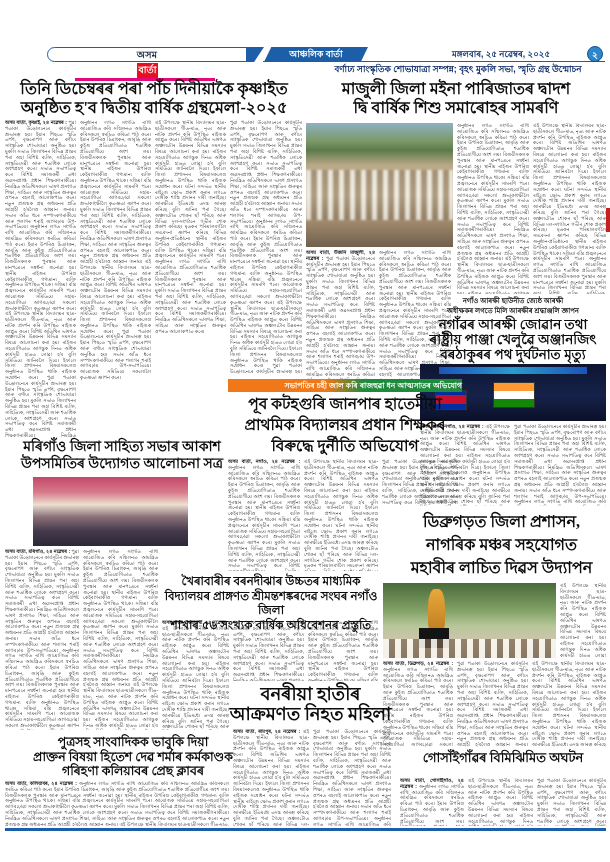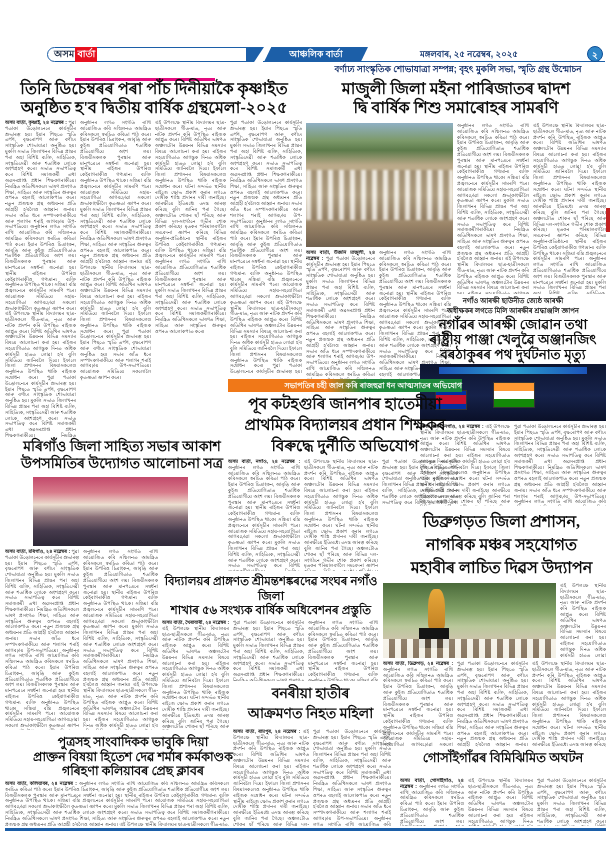--- a/index.html
+++ b/index.html
@@ -7,21 +7,21 @@
         font-family:"Liberation Sans","DejaVu Sans",sans-serif;color:#1a1a1a;}
   .abs{position:absolute;}
   
   .mast-pill{display:flex;align-items:center;background:#fff;border:1.6px solid #1c5fa8;
              border-radius:9px 0 0 9px;padding:0 6px;height:15px;box-sizing:border-box;}
   .mast-black{font-weight:bold;font-size:9.5px;color:#10203a;letter-spacing:.2px;}
   .mast-red{font-weight:bold;font-size:9.5px;color:#fff;background:#e8101f;padding:0 2px;margin-left:1px;}
   .mast-wedge{background:#1c5fa8;clip-path:polygon(0 0,100% 0,45% 100%,0 100%);}
   .section-box{background:#1c5fa8;color:#fff;font-weight:bold;font-size:9px;text-align:center;
                line-height:15px;clip-path:polygon(7% 0,100% 0,93% 100%,0 100%);}
-  .date-txt{font-weight:bold;font-size:8.6px;color:#12356f;text-align:left;line-height:15px;}
+  .date-txt{font-weight:bold;font-size:8.6px;color:#12356f;text-align:center;line-height:15px;}
   .page-badge{width:16px;height:16px;border-radius:50%;background:#2f86c8;border:1.6px solid #0f4f96;
               color:#fff;font-weight:bold;font-size:9px;text-align:center;line-height:16px;box-sizing:border-box;}
   .blue-underline{background:#1c5fa8;height:1.6px;}
   
   .kick-pink{background:#ec1a8e;color:#fff;font-weight:bold;font-size:8.2px;text-align:center;line-height:13px;}
   .kick-navy{color:#0d2a66;font-weight:bold;font-size:8.8px;text-align:center;line-height:12px;}
   .pink-bar{background:#e5097f;}
   .kick-duo{color:#fff;font-weight:bold;font-size:7.6px;text-align:center;line-height:13px;
             background:linear-gradient(90deg,#f07818 0%,#f07818 42%,#1d8a3c 58%,#1d8a3c 100%);}
   .kick-small{color:#101010;font-weight:bold;font-size:6.9px;text-align:center;line-height:10px;}
@@ -52,21 +52,21 @@
      background:repeating-linear-gradient(90deg,rgba(250,248,240,.9) 0 6px,rgba(120,100,80,.7) 6px 12px);filter:blur(.7px);}
   .red-sliver{background:#c42222;}
   .rule-blue{background:#1c5fa8;}
 </style>
 </head>
 <body>
 
 <div class="page">
 
   <div class="abs blue-underline" style="left:263px;top:60.5px;width:342px;"></div>
-  <div class="abs mast-pill" style="left:47px;top:47px;width:200px;">
+  <div class="abs mast-pill" style="left:47px;top:47px;width:200px;flex-direction:column;">
     <span class="mast-black">অসম</span>
     <span class="mast-red">বাৰ্তা</span>
   </div>
   <div class="abs mast-wedge" style="left:246px;top:47px;width:18px;height:15px;"></div>
   <div class="abs section-box" style="left:264px;top:47px;width:104px;height:15px;">আঞ্চলিক বাৰ্তা</div>
   <div class="abs date-txt" style="left:420px;top:47px;width:162px;">মঙ্গলবাৰ, ২৫ নৱেম্বৰ, ২০২৫</div>
   <div class="abs page-badge" style="left:587px;top:46px;">২</div>
 
   <div class="abs pink-bar" style="left:75px;top:77.5px;width:140px;height:3.5px;"></div>
   <div class="abs kick-navy" style="left:310px;top:63px;width:296px;">বৰ্ণাঢ্য সাংস্কৃতিক শোভাযাত্ৰা সম্পন্ন; বৃহৎ মুকলি সভা, স্মৃতি গ্ৰন্থ উন্মোচন</div>
@@ -137,20 +137,21 @@
     <div>উপসমিতিৰ উদ্যোগত আলোচনা সত্ৰ</div>
   </div>
   <div class="abs photo ph-morigaon" style="left:33px;top:477px;width:155px;height:69px;"></div>
   <div class="abs bcol" style="left:5px;top:549px;width:74px;height:181px;">
     <span class="dl">অসম বাৰ্তা, মৰিগাঁও, ২৪ নৱেম্বৰ :</span>
     <span>পুৱা পতাকা উত্তোলনেৰে কাৰ্যসূচীৰ শুভাৰম্ভ হয়। ইয়াৰ পিছতে স্মৃতি তৰ্পণ, বৃক্ষৰোপণ আৰু বৰ্ণাঢ্য সাংস্কৃতিক শোভাযাত্ৰা অনুষ্ঠিত হয়। মুকলি সভাত জিলাখনৰ বিভিন্ন প্ৰান্তৰ পৰা অহা বিশিষ্ট ব্যক্তি, সাহিত্যিক, সংস্কৃতিসেৱী আৰু শতাধিক লোকে অংশগ্ৰহণ কৰে। সভাত সভাপতিত্ব কৰে বিশিষ্ট সমাজকৰ্মী তথা অৱসৰপ্ৰাপ্ত প্ৰধান শিক্ষকগৰাকীয়ে। নিমন্ত্ৰিত অতিথিসকলে ভাষণ প্ৰসংগত শিক্ষা, সাহিত্য আৰু সংস্কৃতিৰ গুৰুত্বৰ ওপৰত বহলাই আলোকপাত কৰে। নতুন প্ৰজন্মক গ্ৰন্থ অধ্যয়নৰ প্ৰতি আগ্ৰহী হ'বলৈও আহ্বান জনায়। সভাৰ আঁত ধৰে সম্পাদকগৰাকীয়ে আৰু শলাগৰ শৰাই আগবঢ়ায় উপ-সভাপতিয়ে। অনুষ্ঠানৰ লগত সংগতি ৰাখি আয়োজিত কবি সন্মিলনত আমন্ত্ৰিত কবিসকলে স্বৰচিত কবিতা পাঠ কৰে। ইয়াৰ উপৰিও চিত্ৰাংকন, আবৃত্তি আৰু কুইজ প্ৰতিযোগিতাত শতাধিক প্ৰতিযোগীয়ে অংশ লয়। বিজয়ীসকলক পুৰস্কাৰ আৰু মানপত্ৰেৰে সম্বৰ্ধনা জনোৱা হয়। স্থানীয় ৰাইজৰ উপৰিও কেইবাগৰাকীও গণ্যমান্য ব্যক্তি অনুষ্ঠানত উপস্থিত থাকে। সন্ধিয়া বন্তি প্ৰজ্বলনেৰে কাৰ্যসূচীৰ সামৰণি পৰে। আয়োজক সমিতিয়ে সহায়-সহযোগিতা আগবঢ়োৱা সকলো শুভাকাংক্ষীলৈ কৃতজ্ঞতা জ্ঞাপন কৰে। এই উপলক্ষে স্থানীয় বিদ্যালয়ৰ ছাত্ৰ-ছাত্ৰীসকলে গীত-মাত, নৃত্য আৰু নাটক প্ৰদৰ্শন কৰি উপস্থিত ৰাইজক আপ্লুত কৰে। বিশিষ্ট অতিথিৰ ভাষণত অঞ্চলটোৰ উন্নয়নৰ বিভিন্ন সমস্যাৰ বিষয়ে আলোচনা কৰা হয়। ৰাইজৰ সহযোগিতাত আগন্তুক দিনত অধিক কাৰ্যসূচী হাতত লোৱা হ'ব বুলি সমিতিয়ে জানিবলৈ দিয়ে। ইফালে জিলা প্ৰশাসনৰ বিষয়াসকলেও অনুষ্ঠানত উপস্থিত থাকি ৰাইজক সম্বোধন কৰে। পুৱা পতাকা উত্তোলনেৰে কাৰ্যসূচীৰ শুভাৰম্ভ হয়। ইয়াৰ পিছতে স্মৃতি তৰ্পণ, বৃক্ষৰোপণ আৰু বৰ্ণাঢ্য সাংস্কৃতিক শোভাযাত্ৰা অনুষ্ঠিত হয়। মুকলি সভাত জিলাখনৰ বিভিন্ন প্ৰান্তৰ পৰা অহা বিশিষ্ট ব্যক্তি, সাহিত্যিক, সংস্কৃতিসেৱী আৰু শতাধিক লোকে অংশগ্ৰহণ কৰে। সভাত সভাপতিত্ব কৰে বিশিষ্ট সমাজকৰ্মী তথা অৱসৰপ্ৰাপ্ত প্ৰধান শিক্ষকগৰাকীয়ে। নিমন্ত্ৰিত অতিথিসকলে ভাষণ প্ৰসংগত শিক্ষা, সাহিত্য আৰু সংস্কৃতিৰ গুৰুত্বৰ ওপৰত বহলাই আলোকপাত কৰে। সভাৰ আঁত ধৰে সম্পাদকগৰাকীয়ে।</span>
   </div>
   <div class="abs bcol" style="left:83px;top:549px;width:75px;height:181px;"><span>অনুষ্ঠানৰ লগত সংগতি ৰাখি আয়োজিত কবি সন্মিলনত আমন্ত্ৰিত কবিসকলে স্বৰচিত কবিতা পাঠ কৰে। ইয়াৰ উপৰিও চিত্ৰাংকন, আবৃত্তি আৰু কুইজ প্ৰতিযোগিতাত শতাধিক প্ৰতিযোগীয়ে অংশ লয়। বিজয়ীসকলক পুৰস্কাৰ আৰু মানপত্ৰেৰে সম্বৰ্ধনা জনোৱা হয়। স্থানীয় ৰাইজৰ উপৰিও কেইবাগৰাকীও গণ্যমান্য ব্যক্তি অনুষ্ঠানত উপস্থিত থাকে। সন্ধিয়া বন্তি প্ৰজ্বলনেৰে কাৰ্যসূচীৰ সামৰণি পৰে। আয়োজক সমিতিয়ে সহায়-সহযোগিতা আগবঢ়োৱা সকলো শুভাকাংক্ষীলৈ কৃতজ্ঞতা জ্ঞাপন কৰে। মুকলি সভাত জিলাখনৰ বিভিন্ন প্ৰান্তৰ পৰা অহা বিশিষ্ট ব্যক্তি, সাহিত্যিক, সংস্কৃতিসেৱী আৰু শতাধিক লোকে অংশগ্ৰহণ কৰে। সভাত সভাপতিত্ব কৰে বিশিষ্ট সমাজকৰ্মীগৰাকীয়ে। নিমন্ত্ৰিত অতিথিসকলে ভাষণ প্ৰসংগত শিক্ষা, সাহিত্য আৰু সংস্কৃতিৰ গুৰুত্বৰ ওপৰত বহলাই আলোকপাত কৰে। নতুন প্ৰজন্মক গ্ৰন্থ অধ্যয়নৰ প্ৰতি আগ্ৰহী হ'বলৈও আহ্বান জনায়। এই উপলক্ষে স্থানীয় বিদ্যালয়ৰ ছাত্ৰ-ছাত্ৰীসকলে গীত-মাত, নৃত্য আৰু নাটক প্ৰদৰ্শন কৰি উপস্থিত ৰাইজক আপ্লুত কৰে। বিশিষ্ট অতিথিৰ ভাষণত অঞ্চলটোৰ উন্নয়নৰ বিভিন্ন সমস্যাৰ বিষয়ে আলোচনা কৰা হয়। ৰাইজৰ সহযোগিতাত আগন্তুক দিনত অধিক কাৰ্যসূচী হাতত লোৱা হ'ব বুলি সমিতিয়ে জানিবলৈ দিয়ে। ইফালে জিলা প্ৰশাসনৰ বিষয়াসকলেও অনুষ্ঠানত উপস্থিত থাকি ৰাইজক সম্বোধন কৰে। পুৱা পতাকা উত্তোলনেৰে কাৰ্যসূচীৰ শুভাৰম্ভ হয়। ইয়াৰ পিছতে স্মৃতি তৰ্পণ, বৃক্ষৰোপণ আৰু বৰ্ণাঢ্য সাংস্কৃতিক শোভাযাত্ৰা অনুষ্ঠিত হয়। সভাৰ আঁত ধৰে সম্পাদকগৰাকীয়ে আৰু শলাগৰ শৰাই আগবঢ়ায় উপ-সভাপতিয়ে। আয়োজক সমিতিয়ে সকলোলৈ কৃতজ্ঞতা জ্ঞাপন কৰে।</span></div>
 
   <div class="abs hl" style="left:162px;top:574px;width:218px;font-size:11.8px;line-height:14.6px;">
+    <div>খৈৰাবাৰীৰ বৰনদীঝাৰ উচ্চতৰ মাধ্যমিক</div>
     <div>বিদ্যালয়ৰ প্ৰাঙ্গণত শ্ৰীমন্তশঙ্কৰদেৱ সংঘৰ নগাঁও জিলা</div>
     <div>শাখাৰ ৫৬ সংখ্যক বাৰ্ষিক অধিবেশনৰ প্ৰস্তুতি</div>
   </div>
   <div class="abs bcol" style="left:162px;top:620px;width:67px;height:110px;">
     <span class="dl">অসম বাৰ্তা, খৈৰাবাৰী, ২৪ নৱেম্বৰ :</span>
     <span>এই উপলক্ষে স্থানীয় বিদ্যালয়ৰ ছাত্ৰ-ছাত্ৰীসকলে গীত-মাত, নৃত্য আৰু নাটক প্ৰদৰ্শন কৰি উপস্থিত ৰাইজক আপ্লুত কৰে। বিশিষ্ট অতিথিৰ ভাষণত অঞ্চলটোৰ উন্নয়নৰ বিভিন্ন সমস্যাৰ বিষয়ে আলোচনা কৰা হয়। ৰাইজৰ সহযোগিতাত আগন্তুক দিনত অধিক কাৰ্যসূচী হাতত লোৱা হ'ব বুলি সমিতিয়ে জানিবলৈ দিয়ে। ইফালে জিলা প্ৰশাসনৰ বিষয়াসকলেও অনুষ্ঠানত উপস্থিত থাকি ৰাইজক সম্বোধন কৰে। ঘটনা সন্দৰ্ভত স্থানীয় ৰাইজে ক্ষোভ প্ৰকাশ কৰাৰ লগতে দোষীক শাস্তি প্ৰদানৰ দাবী জনাইছে। আৰক্ষীয়ে ইতিমধ্যে তদন্ত আৰম্ভ কৰিছে বুলি জানিব পৰা গৈছে। অঞ্চলটোত শোকৰ ছাঁ পৰিছে আৰু বিভিন্ন দল-সংগঠনে গভীৰ শোক প্ৰকাশ কৰিছে। মৃতকৰ পৰিয়ালবৰ্গলৈ সমবেদনা জ্ঞাপন কৰিছে বিভিন্ন অনুষ্ঠান-প্ৰতিষ্ঠানে। স্থানীয় ৰাইজৰ উপৰিও কেইবাগৰাকীও গণ্যমান্য ব্যক্তি উপস্থিত থাকে। সন্ধিয়া বন্তি প্ৰজ্বলনেৰে কাৰ্যসূচীৰ সামৰণি পৰে। অনুষ্ঠানৰ লগত সংগতি ৰাখি আয়োজিত প্ৰতিযোগিতাত শতাধিক প্ৰতিযোগীয়ে অংশ লয়। বিজয়ীসকলক পুৰস্কাৰ আৰু মানপত্ৰেৰে সম্বৰ্ধনা জনোৱা হয়। মুকলি সভাত জিলাখনৰ বিভিন্ন প্ৰান্তৰ পৰা অহা বিশিষ্ট ব্যক্তি, সাহিত্যিক, সংস্কৃতিসেৱী আৰু শতাধিক লোকে অংশগ্ৰহণ কৰে। সভাত সভাপতিত্ব কৰে বিশিষ্ট সমাজকৰ্মীগৰাকীয়ে। নিমন্ত্ৰিত অতিথিসকলে ভাষণত শিক্ষা, সাহিত্য আৰু সংস্কৃতিৰ গুৰুত্বৰ ওপৰত আলোকপাত কৰে।</span>
   </div>
   <div class="abs bcol" style="left:233px;top:620px;width:71px;height:61px;"><span>পুৱা পতাকা উত্তোলনেৰে কাৰ্যসূচীৰ শুভাৰম্ভ হয়। ইয়াৰ পিছতে স্মৃতি তৰ্পণ, বৃক্ষৰোপণ আৰু বৰ্ণাঢ্য সাংস্কৃতিক শোভাযাত্ৰা অনুষ্ঠিত হয়। মুকলি সভাত জিলাখনৰ বিভিন্ন প্ৰান্তৰ পৰা অহা বিশিষ্ট ব্যক্তি, সাহিত্যিক, সংস্কৃতিসেৱী আৰু শতাধিক লোকে অংশগ্ৰহণ কৰে। সভাত সভাপতিত্ব কৰে বিশিষ্ট সমাজকৰ্মী তথা অৱসৰপ্ৰাপ্ত প্ৰধান শিক্ষকগৰাকীয়ে। নিমন্ত্ৰিত অতিথিসকলে ভাষণ প্ৰসংগত শিক্ষা, সাহিত্য আৰু সংস্কৃতিৰ গুৰুত্বৰ ওপৰত বহলাই আলোকপাত কৰে। নতুন প্ৰজন্মক গ্ৰন্থ অধ্যয়নৰ প্ৰতি আগ্ৰহী হ'বলৈও আহ্বান জনায়। সভাৰ আঁত ধৰে সম্পাদকগৰাকীয়ে আৰু শলাগৰ শৰাই আগবঢ়ায় উপ-সভাপতিয়ে। অনুষ্ঠানৰ লগত সংগতি ৰাখি আয়োজিত কবি সন্মিলনত আমন্ত্ৰিত কবিসকলে স্বৰচিত কবিতা পাঠ কৰে। ইয়াৰ উপৰিও চিত্ৰাংকন, আবৃত্তি আৰু কুইজ প্ৰতিযোগিতাত শতাধিক প্ৰতিযোগীয়ে অংশ লয়। বিজয়ীসকলক পুৰস্কাৰ আৰু মানপত্ৰেৰে সম্বৰ্ধনা জনোৱা হয়। স্থানীয় ৰাইজৰ উপৰিও কেইবাগৰাকীও গণ্যমান্য ব্যক্তি অনুষ্ঠানত উপস্থিত থাকে। সন্ধিয়া বন্তি প্ৰজ্বলনেৰে কাৰ্যসূচীৰ সামৰণি পৰে। আয়োজক সমিতিয়ে সহায়-সহযোগিতা আগবঢ়োৱা সকলো শুভাকাংক্ষীলৈ কৃতজ্ঞতা জ্ঞাপন কৰে। এই উপলক্ষে স্থানীয় বিদ্যালয়ৰ ছাত্ৰ-ছাত্ৰীসকলে গীত-মাত, নৃত্য আৰু নাটক প্ৰদৰ্শন কৰি উপস্থিত ৰাইজক আপ্লুত কৰে। বিশিষ্ট অতিথিৰ ভাষণত অঞ্চলটোৰ উন্নয়নৰ বিভিন্ন সমস্যাৰ বিষয়ে আলোচনা কৰা হয়। ৰাইজৰ সহযোগিতাত আগন্তুক দিনত অধিক কাৰ্যসূচী হাতত লোৱা হ'ব বুলি সমিতিয়ে জানিবলৈ দিয়ে। ইফালে জিলা প্ৰশাসনৰ বিষয়াসকলেও অনুষ্ঠানত উপস্থিত থাকি ৰাইজক সম্বোধন কৰে। পুৱা পতাকা উত্তোলনেৰে কাৰ্যসূচীৰ শুভাৰম্ভ হয়। ইয়াৰ পিছতে স্মৃতি তৰ্পণ, বৃক্ষৰোপণ আৰু বৰ্ণাঢ্য সাংস্কৃতিক শোভাযাত্ৰা অনুষ্ঠিত হয়। মুকলি সভাত জিলাখনৰ বিভিন্ন প্ৰান্তৰ পৰা অহা বিশিষ্ট ব্যক্তি, সাহিত্যিক, সংস্কৃতিসেৱী আৰু শতাধিক লোকে অংশগ্ৰহণ কৰে। সভাত সভাপতিত্ব কৰে বিশিষ্ট সমাজকৰ্মী তথা অৱসৰপ্ৰাপ্ত প্ৰধান শিক্ষকগৰাকীয়ে। নিমন্ত্ৰিত অতিথিসকলে ভাষণ প্ৰসংগত শিক্ষা, সাহিত্য আৰু সংস্কৃতিৰ গুৰুত্বৰ ওপৰত বহলাই আলোকপাত কৰে। সভাৰ আঁত ধৰে সম্পাদকগৰাকীয়ে।</span></div>
   <div class="abs bcol" style="left:308px;top:620px;width:70px;height:61px;"><span>অনুষ্ঠানৰ লগত সংগতি ৰাখি আয়োজিত কবি সন্মিলনত আমন্ত্ৰিত কবিসকলে স্বৰচিত কবিতা পাঠ কৰে। ইয়াৰ উপৰিও চিত্ৰাংকন, আবৃত্তি আৰু কুইজ প্ৰতিযোগিতাত শতাধিক প্ৰতিযোগীয়ে অংশ লয়। বিজয়ীসকলক পুৰস্কাৰ আৰু মানপত্ৰেৰে সম্বৰ্ধনা জনোৱা হয়। স্থানীয় ৰাইজৰ উপৰিও কেইবাগৰাকীও গণ্যমান্য ব্যক্তি অনুষ্ঠানত উপস্থিত থাকে। সন্ধিয়া বন্তি প্ৰজ্বলনেৰে কাৰ্যসূচীৰ সামৰণি পৰে। আয়োজক সমিতিয়ে সহায়-সহযোগিতা আগবঢ়োৱা সকলো শুভাকাংক্ষীলৈ কৃতজ্ঞতা জ্ঞাপন কৰে। মুকলি সভাত জিলাখনৰ বিভিন্ন প্ৰান্তৰ পৰা অহা বিশিষ্ট ব্যক্তি, সাহিত্যিক, সংস্কৃতিসেৱী আৰু শতাধিক লোকে অংশগ্ৰহণ কৰে। সভাত সভাপতিত্ব কৰে বিশিষ্ট সমাজকৰ্মীগৰাকীয়ে। নিমন্ত্ৰিত অতিথিসকলে ভাষণ প্ৰসংগত শিক্ষা, সাহিত্য আৰু সংস্কৃতিৰ গুৰুত্বৰ ওপৰত বহলাই আলোকপাত কৰে। নতুন প্ৰজন্মক গ্ৰন্থ অধ্যয়নৰ প্ৰতি আগ্ৰহী হ'বলৈও আহ্বান জনায়। এই উপলক্ষে স্থানীয় বিদ্যালয়ৰ ছাত্ৰ-ছাত্ৰীসকলে গীত-মাত, নৃত্য আৰু নাটক প্ৰদৰ্শন কৰি উপস্থিত ৰাইজক আপ্লুত কৰে। বিশিষ্ট অতিথিৰ ভাষণত অঞ্চলটোৰ উন্নয়নৰ বিভিন্ন সমস্যাৰ বিষয়ে আলোচনা কৰা হয়। ৰাইজৰ সহযোগিতাত আগন্তুক দিনত অধিক কাৰ্যসূচী হাতত লোৱা হ'ব বুলি সমিতিয়ে জানিবলৈ দিয়ে। ইফালে জিলা প্ৰশাসনৰ বিষয়াসকলেও অনুষ্ঠানত উপস্থিত থাকি ৰাইজক সম্বোধন কৰে। পুৱা পতাকা উত্তোলনেৰে কাৰ্যসূচীৰ শুভাৰম্ভ হয়। ইয়াৰ পিছতে স্মৃতি তৰ্পণ, বৃক্ষৰোপণ আৰু বৰ্ণাঢ্য সাংস্কৃতিক শোভাযাত্ৰা অনুষ্ঠিত হয়। সভাৰ আঁত ধৰে সম্পাদকগৰাকীয়ে আৰু শলাগৰ শৰাই আগবঢ়ায় উপ-সভাপতিয়ে। আয়োজক সমিতিয়ে সকলোলৈ কৃতজ্ঞতা জ্ঞাপন কৰে।</span></div>
 
@@ -165,21 +166,21 @@
     <div class="people"></div>
   </div>
   <div class="abs bcol" style="left:560px;top:583px;width:46px;height:74px;"><span>এই উপলক্ষে স্থানীয় বিদ্যালয়ৰ ছাত্ৰ-ছাত্ৰীসকলে গীত-মাত, নৃত্য আৰু নাটক প্ৰদৰ্শন কৰি উপস্থিত ৰাইজক আপ্লুত কৰে। বিশিষ্ট অতিথিৰ ভাষণত অঞ্চলটোৰ উন্নয়নৰ বিভিন্ন সমস্যাৰ বিষয়ে আলোচনা কৰা হয়। ৰাইজৰ সহযোগিতাত আগন্তুক দিনত অধিক কাৰ্যসূচী হাতত লোৱা হ'ব বুলি সমিতিয়ে জানিবলৈ দিয়ে। ইফালে জিলা প্ৰশাসনৰ বিষয়াসকলেও অনুষ্ঠানত উপস্থিত থাকি ৰাইজক সম্বোধন কৰে। ঘটনা সন্দৰ্ভত স্থানীয় ৰাইজে ক্ষোভ প্ৰকাশ কৰাৰ লগতে দোষীক শাস্তি প্ৰদানৰ দাবী জনাইছে। আৰক্ষীয়ে ইতিমধ্যে তদন্ত আৰম্ভ কৰিছে বুলি জানিব পৰা গৈছে। অঞ্চলটোত শোকৰ ছাঁ পৰিছে আৰু বিভিন্ন দল-সংগঠনে গভীৰ শোক প্ৰকাশ কৰিছে। মৃতকৰ পৰিয়ালবৰ্গলৈ সমবেদনা জ্ঞাপন কৰিছে বিভিন্ন অনুষ্ঠান-প্ৰতিষ্ঠানে। স্থানীয় ৰাইজৰ উপৰিও কেইবাগৰাকীও গণ্যমান্য ব্যক্তি উপস্থিত থাকে। সন্ধিয়া বন্তি প্ৰজ্বলনেৰে কাৰ্যসূচীৰ সামৰণি পৰে। অনুষ্ঠানৰ লগত সংগতি ৰাখি আয়োজিত প্ৰতিযোগিতাত শতাধিক প্ৰতিযোগীয়ে অংশ লয়। বিজয়ীসকলক পুৰস্কাৰ আৰু মানপত্ৰেৰে সম্বৰ্ধনা জনোৱা হয়। মুকলি সভাত জিলাখনৰ বিভিন্ন প্ৰান্তৰ পৰা অহা বিশিষ্ট ব্যক্তি, সাহিত্যিক, সংস্কৃতিসেৱী আৰু শতাধিক লোকে অংশগ্ৰহণ কৰে। সভাত সভাপতিত্ব কৰে বিশিষ্ট সমাজকৰ্মীগৰাকীয়ে। নিমন্ত্ৰিত অতিথিসকলে ভাষণত শিক্ষা, সাহিত্য আৰু সংস্কৃতিৰ গুৰুত্বৰ ওপৰত আলোকপাত কৰে।</span></div>
   <div class="abs bcol" style="left:383px;top:661px;width:70px;height:86px;">
     <span class="dl">অসম বাৰ্তা, ডিব্ৰুগড়, ২৪ নৱেম্বৰ :</span>
     <span>অনুষ্ঠানৰ লগত সংগতি ৰাখি আয়োজিত কবি সন্মিলনত আমন্ত্ৰিত কবিসকলে স্বৰচিত কবিতা পাঠ কৰে। ইয়াৰ উপৰিও চিত্ৰাংকন, আবৃত্তি আৰু কুইজ প্ৰতিযোগিতাত শতাধিক প্ৰতিযোগীয়ে অংশ লয়। বিজয়ীসকলক পুৰস্কাৰ আৰু মানপত্ৰেৰে সম্বৰ্ধনা জনোৱা হয়। স্থানীয় ৰাইজৰ উপৰিও কেইবাগৰাকীও গণ্যমান্য ব্যক্তি অনুষ্ঠানত উপস্থিত থাকে। সন্ধিয়া বন্তি প্ৰজ্বলনেৰে কাৰ্যসূচীৰ সামৰণি পৰে। আয়োজক সমিতিয়ে সহায়-সহযোগিতা আগবঢ়োৱা সকলো শুভাকাংক্ষীলৈ কৃতজ্ঞতা জ্ঞাপন কৰে। মুকলি সভাত জিলাখনৰ বিভিন্ন প্ৰান্তৰ পৰা অহা বিশিষ্ট ব্যক্তি, সাহিত্যিক, সংস্কৃতিসেৱী আৰু শতাধিক লোকে অংশগ্ৰহণ কৰে। সভাত সভাপতিত্ব কৰে বিশিষ্ট সমাজকৰ্মীগৰাকীয়ে। নিমন্ত্ৰিত অতিথিসকলে ভাষণ প্ৰসংগত শিক্ষা, সাহিত্য আৰু সংস্কৃতিৰ গুৰুত্বৰ ওপৰত বহলাই আলোকপাত কৰে। নতুন প্ৰজন্মক গ্ৰন্থ অধ্যয়নৰ প্ৰতি আগ্ৰহী হ'বলৈও আহ্বান জনায়। এই উপলক্ষে স্থানীয় বিদ্যালয়ৰ ছাত্ৰ-ছাত্ৰীসকলে গীত-মাত, নৃত্য আৰু নাটক প্ৰদৰ্শন কৰি উপস্থিত ৰাইজক আপ্লুত কৰে। বিশিষ্ট অতিথিৰ ভাষণত অঞ্চলটোৰ উন্নয়নৰ বিভিন্ন সমস্যাৰ বিষয়ে আলোচনা কৰা হয়। ৰাইজৰ সহযোগিতাত আগন্তুক দিনত অধিক কাৰ্যসূচী হাতত লোৱা হ'ব বুলি সমিতিয়ে জানিবলৈ দিয়ে। ইফালে জিলা প্ৰশাসনৰ বিষয়াসকলেও অনুষ্ঠানত উপস্থিত থাকি ৰাইজক সম্বোধন কৰে। পুৱা পতাকা উত্তোলনেৰে কাৰ্যসূচীৰ শুভাৰম্ভ হয়। ইয়াৰ পিছতে স্মৃতি তৰ্পণ, বৃক্ষৰোপণ আৰু বৰ্ণাঢ্য সাংস্কৃতিক শোভাযাত্ৰা অনুষ্ঠিত হয়। সভাৰ আঁত ধৰে সম্পাদকগৰাকীয়ে আৰু শলাগৰ শৰাই আগবঢ়ায় উপ-সভাপতিয়ে। আয়োজক সমিতিয়ে সকলোলৈ কৃতজ্ঞতা জ্ঞাপন কৰে।</span>
   </div>
   <div class="abs bcol" style="left:457px;top:661px;width:71px;height:86px;"><span>পুৱা পতাকা উত্তোলনেৰে কাৰ্যসূচীৰ শুভাৰম্ভ হয়। ইয়াৰ পিছতে স্মৃতি তৰ্পণ, বৃক্ষৰোপণ আৰু বৰ্ণাঢ্য সাংস্কৃতিক শোভাযাত্ৰা অনুষ্ঠিত হয়। মুকলি সভাত জিলাখনৰ বিভিন্ন প্ৰান্তৰ পৰা অহা বিশিষ্ট ব্যক্তি, সাহিত্যিক, সংস্কৃতিসেৱী আৰু শতাধিক লোকে অংশগ্ৰহণ কৰে। সভাত সভাপতিত্ব কৰে বিশিষ্ট সমাজকৰ্মী তথা অৱসৰপ্ৰাপ্ত প্ৰধান শিক্ষকগৰাকীয়ে। নিমন্ত্ৰিত অতিথিসকলে ভাষণ প্ৰসংগত শিক্ষা, সাহিত্য আৰু সংস্কৃতিৰ গুৰুত্বৰ ওপৰত বহলাই আলোকপাত কৰে। নতুন প্ৰজন্মক গ্ৰন্থ অধ্যয়নৰ প্ৰতি আগ্ৰহী হ'বলৈও আহ্বান জনায়। সভাৰ আঁত ধৰে সম্পাদকগৰাকীয়ে আৰু শলাগৰ শৰাই আগবঢ়ায় উপ-সভাপতিয়ে। অনুষ্ঠানৰ লগত সংগতি ৰাখি আয়োজিত কবি সন্মিলনত আমন্ত্ৰিত কবিসকলে স্বৰচিত কবিতা পাঠ কৰে। ইয়াৰ উপৰিও চিত্ৰাংকন, আবৃত্তি আৰু কুইজ প্ৰতিযোগিতাত শতাধিক প্ৰতিযোগীয়ে অংশ লয়। বিজয়ীসকলক পুৰস্কাৰ আৰু মানপত্ৰেৰে সম্বৰ্ধনা জনোৱা হয়। স্থানীয় ৰাইজৰ উপৰিও কেইবাগৰাকীও গণ্যমান্য ব্যক্তি অনুষ্ঠানত উপস্থিত থাকে। সন্ধিয়া বন্তি প্ৰজ্বলনেৰে কাৰ্যসূচীৰ সামৰণি পৰে। আয়োজক সমিতিয়ে সহায়-সহযোগিতা আগবঢ়োৱা সকলো শুভাকাংক্ষীলৈ কৃতজ্ঞতা জ্ঞাপন কৰে। এই উপলক্ষে স্থানীয় বিদ্যালয়ৰ ছাত্ৰ-ছাত্ৰীসকলে গীত-মাত, নৃত্য আৰু নাটক প্ৰদৰ্শন কৰি উপস্থিত ৰাইজক আপ্লুত কৰে। বিশিষ্ট অতিথিৰ ভাষণত অঞ্চলটোৰ উন্নয়নৰ বিভিন্ন সমস্যাৰ বিষয়ে আলোচনা কৰা হয়। ৰাইজৰ সহযোগিতাত আগন্তুক দিনত অধিক কাৰ্যসূচী হাতত লোৱা হ'ব বুলি সমিতিয়ে জানিবলৈ দিয়ে। ইফালে জিলা প্ৰশাসনৰ বিষয়াসকলেও অনুষ্ঠানত উপস্থিত থাকি ৰাইজক সম্বোধন কৰে। পুৱা পতাকা উত্তোলনেৰে কাৰ্যসূচীৰ শুভাৰম্ভ হয়। ইয়াৰ পিছতে স্মৃতি তৰ্পণ, বৃক্ষৰোপণ আৰু বৰ্ণাঢ্য সাংস্কৃতিক শোভাযাত্ৰা অনুষ্ঠিত হয়। মুকলি সভাত জিলাখনৰ বিভিন্ন প্ৰান্তৰ পৰা অহা বিশিষ্ট ব্যক্তি, সাহিত্যিক, সংস্কৃতিসেৱী আৰু শতাধিক লোকে অংশগ্ৰহণ কৰে। সভাত সভাপতিত্ব কৰে বিশিষ্ট সমাজকৰ্মী তথা অৱসৰপ্ৰাপ্ত প্ৰধান শিক্ষকগৰাকীয়ে। নিমন্ত্ৰিত অতিথিসকলে ভাষণ প্ৰসংগত শিক্ষা, সাহিত্য আৰু সংস্কৃতিৰ গুৰুত্বৰ ওপৰত বহলাই আলোকপাত কৰে। সভাৰ আঁত ধৰে সম্পাদকগৰাকীয়ে।</span></div>
   <div class="abs bcol" style="left:532px;top:661px;width:74px;height:86px;"><span>এই উপলক্ষে স্থানীয় বিদ্যালয়ৰ ছাত্ৰ-ছাত্ৰীসকলে গীত-মাত, নৃত্য আৰু নাটক প্ৰদৰ্শন কৰি উপস্থিত ৰাইজক আপ্লুত কৰে। বিশিষ্ট অতিথিৰ ভাষণত অঞ্চলটোৰ উন্নয়নৰ বিভিন্ন সমস্যাৰ বিষয়ে আলোচনা কৰা হয়। ৰাইজৰ সহযোগিতাত আগন্তুক দিনত অধিক কাৰ্যসূচী হাতত লোৱা হ'ব বুলি সমিতিয়ে জানিবলৈ দিয়ে। ইফালে জিলা প্ৰশাসনৰ বিষয়াসকলেও অনুষ্ঠানত উপস্থিত থাকি ৰাইজক সম্বোধন কৰে। ঘটনা সন্দৰ্ভত স্থানীয় ৰাইজে ক্ষোভ প্ৰকাশ কৰাৰ লগতে দোষীক শাস্তি প্ৰদানৰ দাবী জনাইছে। আৰক্ষীয়ে ইতিমধ্যে তদন্ত আৰম্ভ কৰিছে বুলি জানিব পৰা গৈছে। অঞ্চলটোত শোকৰ ছাঁ পৰিছে আৰু বিভিন্ন দল-সংগঠনে গভীৰ শোক প্ৰকাশ কৰিছে। মৃতকৰ পৰিয়ালবৰ্গলৈ সমবেদনা জ্ঞাপন কৰিছে বিভিন্ন অনুষ্ঠান-প্ৰতিষ্ঠানে। স্থানীয় ৰাইজৰ উপৰিও কেইবাগৰাকীও গণ্যমান্য ব্যক্তি উপস্থিত থাকে। সন্ধিয়া বন্তি প্ৰজ্বলনেৰে কাৰ্যসূচীৰ সামৰণি পৰে। অনুষ্ঠানৰ লগত সংগতি ৰাখি আয়োজিত প্ৰতিযোগিতাত শতাধিক প্ৰতিযোগীয়ে অংশ লয়। বিজয়ীসকলক পুৰস্কাৰ আৰু মানপত্ৰেৰে সম্বৰ্ধনা জনোৱা হয়। মুকলি সভাত জিলাখনৰ বিভিন্ন প্ৰান্তৰ পৰা অহা বিশিষ্ট ব্যক্তি, সাহিত্যিক, সংস্কৃতিসেৱী আৰু শতাধিক লোকে অংশগ্ৰহণ কৰে। সভাত সভাপতিত্ব কৰে বিশিষ্ট সমাজকৰ্মীগৰাকীয়ে। নিমন্ত্ৰিত অতিথিসকলে ভাষণত শিক্ষা, সাহিত্য আৰু সংস্কৃতিৰ গুৰুত্বৰ ওপৰত আলোকপাত কৰে।</span></div>
 
-  <div class="abs hl" style="left:228px;top:684px;width:165px;font-size:14px;line-height:20px;">
+  <div class="abs hl" style="left:228px;top:684px;width:165px;font-size:18px;line-height:20px;">
     <div>বনৰীয়া হাতীৰ</div>
     <div>আক্ৰমণত নিহত মহিলা</div>
   </div>
   <div class="abs bcol" style="left:233px;top:729px;width:76px;height:97px;">
     <span class="dl">অসম বাৰ্তা, ৰামপুৰ, ২৪ নৱেম্বৰ :</span>
     <span>এই উপলক্ষে স্থানীয় বিদ্যালয়ৰ ছাত্ৰ-ছাত্ৰীসকলে গীত-মাত, নৃত্য আৰু নাটক প্ৰদৰ্শন কৰি উপস্থিত ৰাইজক আপ্লুত কৰে। বিশিষ্ট অতিথিৰ ভাষণত অঞ্চলটোৰ উন্নয়নৰ বিভিন্ন সমস্যাৰ বিষয়ে আলোচনা কৰা হয়। ৰাইজৰ সহযোগিতাত আগন্তুক দিনত অধিক কাৰ্যসূচী হাতত লোৱা হ'ব বুলি সমিতিয়ে জানিবলৈ দিয়ে। ইফালে জিলা প্ৰশাসনৰ বিষয়াসকলেও অনুষ্ঠানত উপস্থিত থাকি ৰাইজক সম্বোধন কৰে। ঘটনা সন্দৰ্ভত স্থানীয় ৰাইজে ক্ষোভ প্ৰকাশ কৰাৰ লগতে দোষীক শাস্তি প্ৰদানৰ দাবী জনাইছে। আৰক্ষীয়ে ইতিমধ্যে তদন্ত আৰম্ভ কৰিছে বুলি জানিব পৰা গৈছে। অঞ্চলটোত শোকৰ ছাঁ পৰিছে আৰু বিভিন্ন দল-সংগঠনে গভীৰ শোক প্ৰকাশ কৰিছে। মৃতকৰ পৰিয়ালবৰ্গলৈ সমবেদনা জ্ঞাপন কৰিছে বিভিন্ন অনুষ্ঠান-প্ৰতিষ্ঠানে। স্থানীয় ৰাইজৰ উপৰিও কেইবাগৰাকীও গণ্যমান্য ব্যক্তি উপস্থিত থাকে। সন্ধিয়া বন্তি প্ৰজ্বলনেৰে কাৰ্যসূচীৰ সামৰণি পৰে। অনুষ্ঠানৰ লগত সংগতি ৰাখি আয়োজিত প্ৰতিযোগিতাত শতাধিক প্ৰতিযোগীয়ে অংশ লয়। বিজয়ীসকলক পুৰস্কাৰ আৰু মানপত্ৰেৰে সম্বৰ্ধনা জনোৱা হয়। মুকলি সভাত জিলাখনৰ বিভিন্ন প্ৰান্তৰ পৰা অহা বিশিষ্ট ব্যক্তি, সাহিত্যিক, সংস্কৃতিসেৱী আৰু শতাধিক লোকে অংশগ্ৰহণ কৰে। সভাত সভাপতিত্ব কৰে বিশিষ্ট সমাজকৰ্মীগৰাকীয়ে। নিমন্ত্ৰিত অতিথিসকলে ভাষণত শিক্ষা, সাহিত্য আৰু সংস্কৃতিৰ গুৰুত্বৰ ওপৰত আলোকপাত কৰে।</span>
   </div>
   <div class="abs bcol" style="left:313px;top:729px;width:78px;height:97px;"><span>পুৱা পতাকা উত্তোলনেৰে কাৰ্যসূচীৰ শুভাৰম্ভ হয়। ইয়াৰ পিছতে স্মৃতি তৰ্পণ, বৃক্ষৰোপণ আৰু বৰ্ণাঢ্য সাংস্কৃতিক শোভাযাত্ৰা অনুষ্ঠিত হয়। মুকলি সভাত জিলাখনৰ বিভিন্ন প্ৰান্তৰ পৰা অহা বিশিষ্ট ব্যক্তি, সাহিত্যিক, সংস্কৃতিসেৱী আৰু শতাধিক লোকে অংশগ্ৰহণ কৰে। সভাত সভাপতিত্ব কৰে বিশিষ্ট সমাজকৰ্মী তথা অৱসৰপ্ৰাপ্ত প্ৰধান শিক্ষকগৰাকীয়ে। নিমন্ত্ৰিত অতিথিসকলে ভাষণ প্ৰসংগত শিক্ষা, সাহিত্য আৰু সংস্কৃতিৰ গুৰুত্বৰ ওপৰত বহলাই আলোকপাত কৰে। নতুন প্ৰজন্মক গ্ৰন্থ অধ্যয়নৰ প্ৰতি আগ্ৰহী হ'বলৈও আহ্বান জনায়। সভাৰ আঁত ধৰে সম্পাদকগৰাকীয়ে আৰু শলাগৰ শৰাই আগবঢ়ায় উপ-সভাপতিয়ে। অনুষ্ঠানৰ লগত সংগতি ৰাখি আয়োজিত কবি সন্মিলনত আমন্ত্ৰিত কবিসকলে স্বৰচিত কবিতা পাঠ কৰে। ইয়াৰ উপৰিও চিত্ৰাংকন, আবৃত্তি আৰু কুইজ প্ৰতিযোগিতাত শতাধিক প্ৰতিযোগীয়ে অংশ লয়। বিজয়ীসকলক পুৰস্কাৰ আৰু মানপত্ৰেৰে সম্বৰ্ধনা জনোৱা হয়। স্থানীয় ৰাইজৰ উপৰিও কেইবাগৰাকীও গণ্যমান্য ব্যক্তি অনুষ্ঠানত উপস্থিত থাকে। সন্ধিয়া বন্তি প্ৰজ্বলনেৰে কাৰ্যসূচীৰ সামৰণি পৰে। আয়োজক সমিতিয়ে সহায়-সহযোগিতা আগবঢ়োৱা সকলো শুভাকাংক্ষীলৈ কৃতজ্ঞতা জ্ঞাপন কৰে। এই উপলক্ষে স্থানীয় বিদ্যালয়ৰ ছাত্ৰ-ছাত্ৰীসকলে গীত-মাত, নৃত্য আৰু নাটক প্ৰদৰ্শন কৰি উপস্থিত ৰাইজক আপ্লুত কৰে। বিশিষ্ট অতিথিৰ ভাষণত অঞ্চলটোৰ উন্নয়নৰ বিভিন্ন সমস্যাৰ বিষয়ে আলোচনা কৰা হয়। ৰাইজৰ সহযোগিতাত আগন্তুক দিনত অধিক কাৰ্যসূচী হাতত লোৱা হ'ব বুলি সমিতিয়ে জানিবলৈ দিয়ে। ইফালে জিলা প্ৰশাসনৰ বিষয়াসকলেও অনুষ্ঠানত উপস্থিত থাকি ৰাইজক সম্বোধন কৰে। পুৱা পতাকা উত্তোলনেৰে কাৰ্যসূচীৰ শুভাৰম্ভ হয়। ইয়াৰ পিছতে স্মৃতি তৰ্পণ, বৃক্ষৰোপণ আৰু বৰ্ণাঢ্য সাংস্কৃতিক শোভাযাত্ৰা অনুষ্ঠিত হয়। মুকলি সভাত জিলাখনৰ বিভিন্ন প্ৰান্তৰ পৰা অহা বিশিষ্ট ব্যক্তি, সাহিত্যিক, সংস্কৃতিসেৱী আৰু শতাধিক লোকে অংশগ্ৰহণ কৰে। সভাত সভাপতিত্ব কৰে বিশিষ্ট সমাজকৰ্মী তথা অৱসৰপ্ৰাপ্ত প্ৰধান শিক্ষকগৰাকীয়ে। নিমন্ত্ৰিত অতিথিসকলে ভাষণ প্ৰসংগত শিক্ষা, সাহিত্য আৰু সংস্কৃতিৰ গুৰুত্বৰ ওপৰত বহলাই আলোকপাত কৰে। সভাৰ আঁত ধৰে সম্পাদকগৰাকীয়ে।</span></div>
 
   <div class="abs hl" style="left:400px;top:750px;width:206px;font-size:13px;line-height:16px;">

